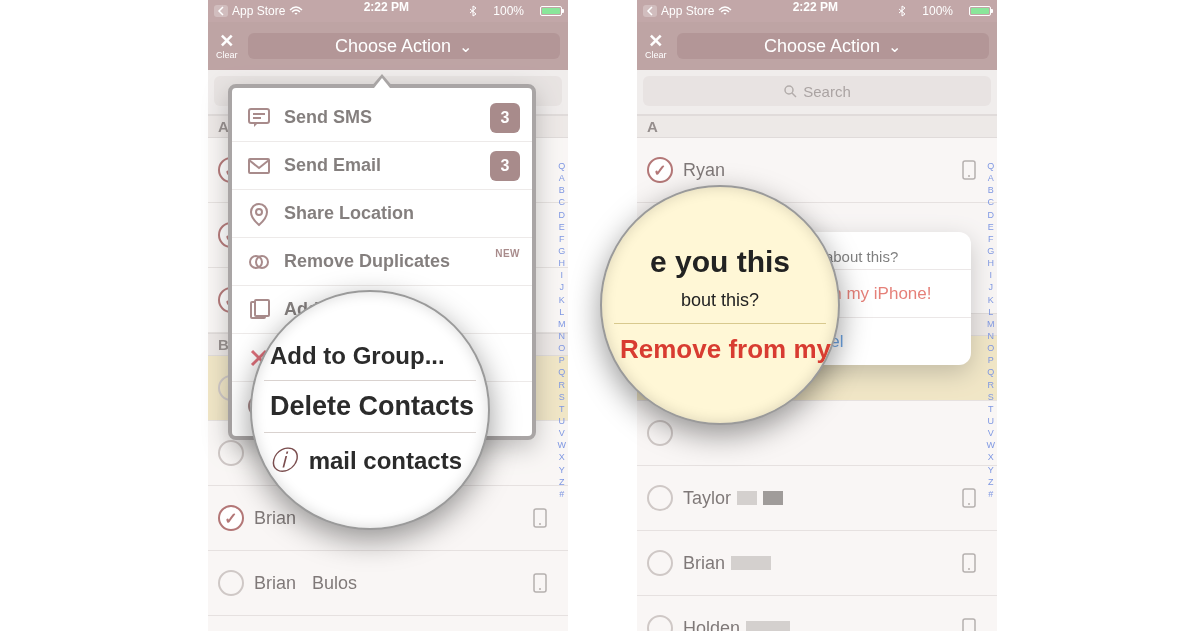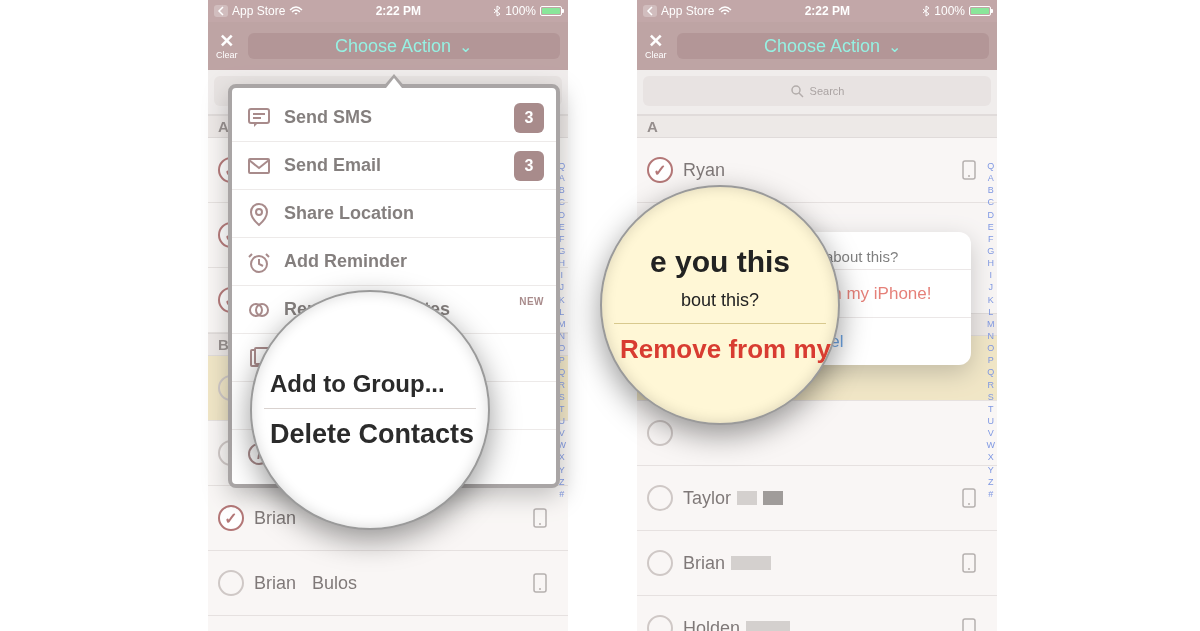--- a/index.html
+++ b/index.html
@@ -30,33 +30,32 @@
     z-index: 40;
   }
 
   
   .status-bar {
     height: 22px;
     background: #a2797a;
     color: #fff;
     font-size: 12px;
     display: flex;
-    align-items: center;
     justify-content: space-between;
     padding: 0 6px;
   }
   .status-left { display: flex; align-items: center; gap: 4px; }
   .back-chip {
     background: rgba(255,255,255,0.25);
     border-radius: 3px;
     padding: 1px 2px;
     display: inline-flex;
     align-items: center;
   }
-  .status-right { display: flex; align-items: center; gap: 4px; }
+  .status-right { display: flex; align-items: center; gap: 16px; }
   .battery {
     width: 22px; height: 10px;
     border: 1px solid #fff; border-radius: 2px;
     position: relative;
   }
   .battery::after {
     content: "";
     position: absolute; right: -3px; top: 2px;
     width: 2px; height: 4px; background:#fff; border-radius:0 1px 1px 0;
   }
@@ -76,38 +75,38 @@
     color: #fff; font-size: 9px;
   }
   .clear-btn .x {
     font-size: 18px; line-height: 18px; font-weight: bold;
   }
   .choose-action {
     flex: 1;
     height: 26px;
     background: #8a5f60;
     border-radius: 6px;
-    color: #5eead4;
+    color: #ffffff;
     font-size: 18px;
     display: flex; align-items: center; justify-content: center; gap: 8px;
   }
   .chev { font-size: 16px; }
 
   
   .searchbar-wrap {
     padding: 6px 6px 8px 6px;
     background: #e8e3e2;
     border-bottom: 1px solid #cfc8c6;
   }
   .searchbar {
     height: 30px;
     background: #dcd5d3;
     border-radius: 6px;
     color: #7d7271;
-    font-size: 11px;
+    font-size: 15px;
     display: flex; align-items: center; justify-content: center; gap: 6px;
   }
 
   
   .section-header {
     background: #e4ddda;
     color: #5d5250;
     font-size: 15px;
     font-weight: 600;
     padding: 2px 10px;
@@ -169,21 +168,21 @@
     flex-direction: column;
     font-size: 9px;
     color: #3a60d4;
     line-height: 1.35;
     text-align: center;
   }
 
   
   .popover {
     position: absolute;
-    left: 20px; right: 8px;
+    left: 20px; right: 32px;
     top: 84px;
     background: #fff;
     border-radius: 8px;
     box-shadow: 0 8px 24px rgba(0,0,0,0.35);
     padding: 6px 0;
     z-index: 20;
     border: 4px solid #7b7675;
   }
   .popover .arrow {
     position: absolute; top: -14px; left: 50%; transform: translateX(-50%);
@@ -439,30 +438,20 @@
           <span class="badge-cnt">3</span>
         </div>
         <div class="pop-item">
           <span class="pop-ico">
             <svg width="26" height="26" viewBox="0 0 26 26">
               <path d="M13 3 C8 3 5 7 5 11 C5 17 13 24 13 24 C13 24 21 17 21 11 C21 7 18 3 13 3 Z" stroke="#7a4d4e" stroke-width="2" fill="none"></path>
               <circle cx="13" cy="11" r="3" stroke="#7a4d4e" stroke-width="2" fill="none"></circle>
             </svg>
           </span>
           <span>Share Location</span>
-        </div>
-        <div class="pop-item">
-          <span class="pop-ico">
-            <svg width="26" height="26" viewBox="0 0 26 26">
-              <circle cx="13" cy="15" r="8" stroke="#7a4d4e" stroke-width="2" fill="none"></circle>
-              <path d="M13 10 L13 15 L17 17" stroke="#7a4d4e" stroke-width="2" fill="none"></path>
-              <path d="M6 5 L3 8 M20 5 L23 8" stroke="#7a4d4e" stroke-width="2"></path>
-            </svg>
-          </span>
-          <span>Add Reminder</span>
         </div>
         <div class="pop-item">
           <span class="pop-ico">
             <svg width="26" height="26" viewBox="0 0 26 26">
               <circle cx="10" cy="13" r="6" stroke="#7a4d4e" stroke-width="2" fill="none"></circle>
               <circle cx="16" cy="13" r="6" stroke="#7a4d4e" stroke-width="2" fill="none"></circle>
             </svg>
           </span>
           <span>Remove Duplicates</span>
           <span class="badge-new">NEW</span>
@@ -496,20 +485,24 @@
         </div>
       </div>
   </div>
 
   <div class="dim-overlay"></div>
 </div>
 
 <div class="magnifier" style="left:250px; top:290px;">
   <div class="mag-line" style="border-top:none;">Add to Group...</div>
   <div class="mag-line big">Delete Contacts</div>
+  <div class="mag-line">
+    <span style="color:#7a4d4e; font-weight:400; font-size:26px; font-style:italic; margin-right:6px">ⓘ</span>
+    <span>mail contacts</span>
+  </div>
 </div>
 
 <div class="phone right">
 
   <div class="status-bar">
     <div class="status-left">
       <span class="back-chip">
         <svg width="10" height="10" viewBox="0 0 10 10">
             <path d="M7 1 L3 5 L7 9" stroke="#fff" stroke-width="1.5" fill="none"></path>
           </svg>

